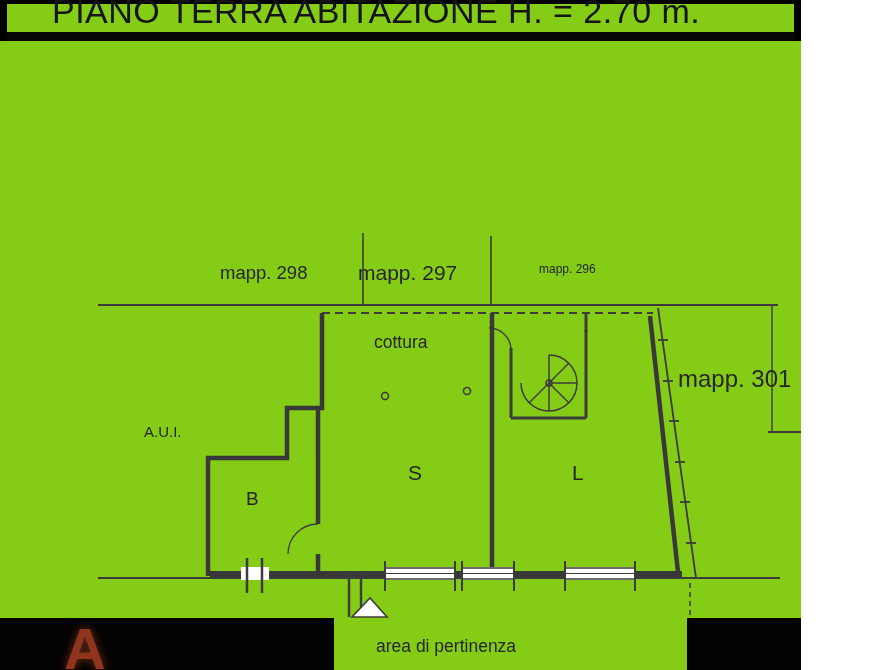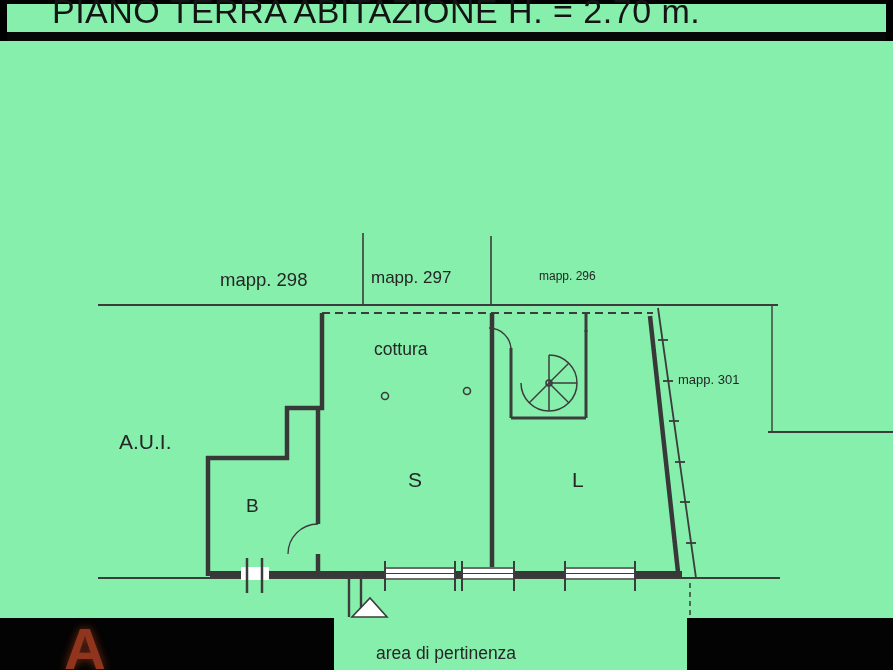--- a/index.html
+++ b/index.html
@@ -1,20 +1,20 @@
 <!DOCTYPE html>
 <html><head>
 <meta charset="utf-8">
 <style>
   html,body{margin:0;padding:0;background:#ffffff;}
   .stage{
-    position:relative;width:893px;height:670px;background:#86efac;overflow:hidden;
+    position:relative;width:801px;height:670px;background:#84cc16;overflow:hidden;
     font-family:"Liberation Sans",sans-serif;
   }
-  .label{position:absolute;color:#262626;white-space:nowrap;z-index:30;margin-top:7px;}
+  .label{position:absolute;color:#262626;white-space:nowrap;z-index:30;}
   .title{
     position:absolute;left:52px;top:-8px;font-size:34px;line-height:38px;
     color:#141414;letter-spacing:.5px;z-index:25;white-space:nowrap;
   }
   .top-edge{position:absolute;left:0;top:0;width:893px;height:4px;background:#000;z-index:20;}
   .corner{position:absolute;top:0;width:7px;height:41px;background:#000;z-index:26;}
   .corner.left{left:0;}
   .corner.right{right:0;}
   .title-rule{position:absolute;left:0;top:32px;width:893px;height:9px;background:#070707;z-index:20;}
   .plan-svg{position:absolute;left:0;top:0;z-index:10;}
@@ -135,24 +135,24 @@
       <path d="M690,583 V616" stroke-dasharray="5 4" stroke-width="1.5"></path>
     </g>
   </svg>
 
   <div class="mask bl">
     <span class="watermark">A</span>
   </div>
   <div class="mask br"></div>
 
   <div class="label" style="left:220px;top:262px;font-size:18.5px;">mapp. 298</div>
-  <div class="label" style="left:371px;top:261px;font-size:17px;">mapp. 297</div>
+  <div class="label" style="left:358px;top:261px;font-size:21px;">mapp. 297</div>
   <div class="label" style="left:539px;top:262px;font-size:12px;">mapp. 296</div>
-  <div class="label" style="left:678px;top:365px;font-size:13px;">mapp. 301</div>
+  <div class="label" style="left:678px;top:365px;font-size:24px;">mapp. 301</div>
 
   <div class="label" style="left:374px;top:332px;font-size:17.5px;">cottura</div>
-  <div class="label" style="left:119px;top:423px;font-size:21px;">A.U.I.</div>
+  <div class="label" style="left:144px;top:423px;font-size:15px;">A.U.I.</div>
   <div class="label" style="left:408px;top:461px;font-size:21px;">S</div>
   <div class="label" style="left:572px;top:461px;font-size:21px;">L</div>
   <div class="label" style="left:246px;top:488px;font-size:19px;">B</div>
 
   <div class="label" style="left:376px;top:636px;font-size:17.5px;">area di pertinenza</div>
 </div>
 
 </body></html>

